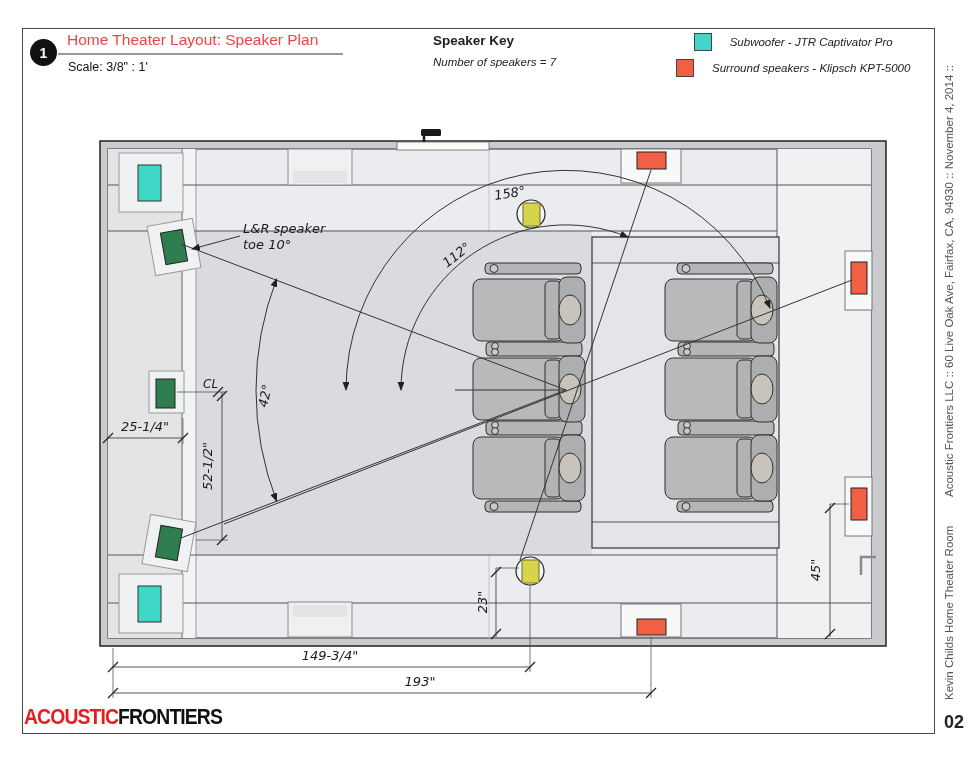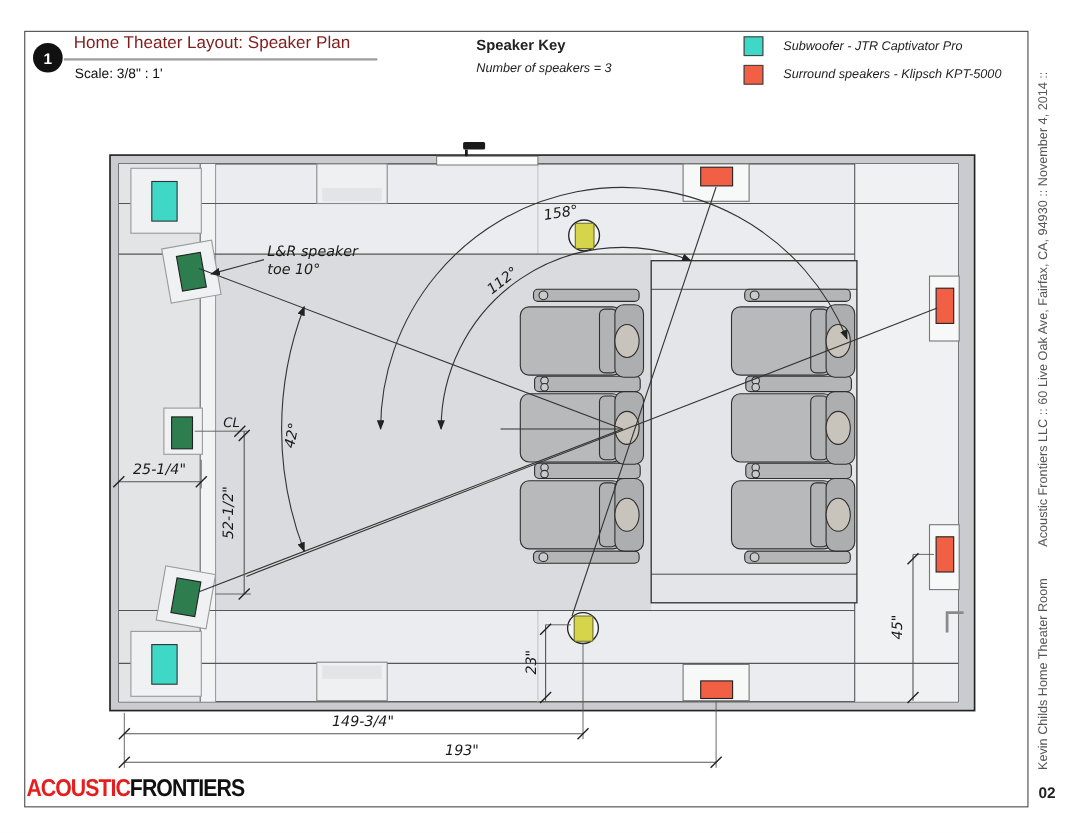--- a/index.html
+++ b/index.html
@@ -4,40 +4,40 @@
 <style>
   html,body{margin:0;padding:0;background:#fff;}
   .sheet{position:relative;width:980px;height:757px;background:#fff;overflow:hidden;
          font-family:"Liberation Sans", sans-serif;color:#1a1a1a;}
   .border-frame{position:absolute;left:22px;top:28px;width:911px;height:704px;
                 border:1.5px solid #4a4a4a;background:transparent;}
   
   .circle-num{position:absolute;left:30px;top:39px;width:27px;height:27px;border-radius:50%;
               background:#111;color:#fff;font-weight:bold;font-size:14px;
               display:flex;align-items:center;justify-content:center;}
-  .sheet-title{position:absolute;left:67px;top:31px;font-size:15.5px;color:#7f1d1d;}
+  .sheet-title{position:absolute;left:67px;top:31px;font-size:15.5px;color:#ef4444;}
   .title-rule{position:absolute;left:58px;top:53px;width:285px;height:2px;background:#9a9a9a;}
   .scale-label{position:absolute;left:68px;top:60px;font-size:12.5px;color:#111;}
   .speaker-key{position:absolute;left:433px;top:33px;width:240px;}
   .speaker-key h3{margin:0 0 7px 0;font-size:13.5px;color:#222;}
   .speaker-key .note{font-style:italic;font-size:11.5px;line-height:14px;color:#222;}
   .legend{position:absolute;left:676px;top:33px;}
-  .legend-row{display:flex;align-items:center;height:17px;margin-bottom:9px;}
+  .legend-row{display:flex;align-items:center;height:17px;margin-bottom:9px;justify-content:center;}
   .swatch{width:16px;height:16px;border:1px solid #444;margin-right:18px;flex:none;}
   .sw-cyan{background:#3fd8c7;}
   .sw-orange{background:#f15f45;}
   .sw-green{background:#2e7d4f;}
   .sw-yellow{background:#d5d44b;}
   .legend-label{font-style:italic;font-size:11.5px;color:#222;white-space:nowrap;}
   
   .vtext{position:absolute;transform-origin:0 0;transform:rotate(-90deg);
          font-size:11.5px;color:#555;white-space:nowrap;}
   .proj-info{left:943px;top:497px;}
   .proj-name{left:943px;top:700px;}
-  .page-num{position:absolute;left:944px;top:712px;font-weight:bold;font-size:14px;color:#222;}
+  .page-num{position:absolute;left:944px;top:712px;font-weight:bold;font-size:18px;color:#222;}
   
   .logo{position:absolute;left:24px;top:704px;font-weight:900;font-size:22px;letter-spacing:-1px;
         transform:scaleX(0.88);transform-origin:0 0;white-space:nowrap;}
   .logo .p1{color:#e71d1d;}
   .logo .p2{color:#111;}
   
   .plan-svg{position:absolute;left:0;top:0;}
   text.anno{font-family:"DejaVu Sans", sans-serif;font-style:italic;font-size:13px;fill:#1a1a1a;}
   text.anno-sm{font-family:"DejaVu Sans", sans-serif;font-style:italic;font-size:12px;fill:#1a1a1a;}
 </style>
@@ -50,21 +50,21 @@
 
   <div class="circle-num">
     <span>1</span>
   </div>
   <div class="sheet-title">Home Theater Layout: Speaker Plan</div>
   <div class="title-rule"></div>
   <div class="scale-label">Scale: 3/8" : 1'</div>
 
   <div class="speaker-key">
     <h3>Speaker Key</h3>
-    <div class="note">Number of speakers = 3</div>
+    <div class="note">Number of speakers = 7</div>
   </div>
 
   <div class="legend">
     <div class="legend-row">
       <span class="swatch sw-cyan"></span>
       <span class="legend-label">Subwoofer - JTR Captivator Pro</span>
     </div>
     <div class="legend-row">
       <span class="swatch sw-orange"></span>
       <span class="legend-label">Surround speakers - Klipsch KPT-5000</span>

